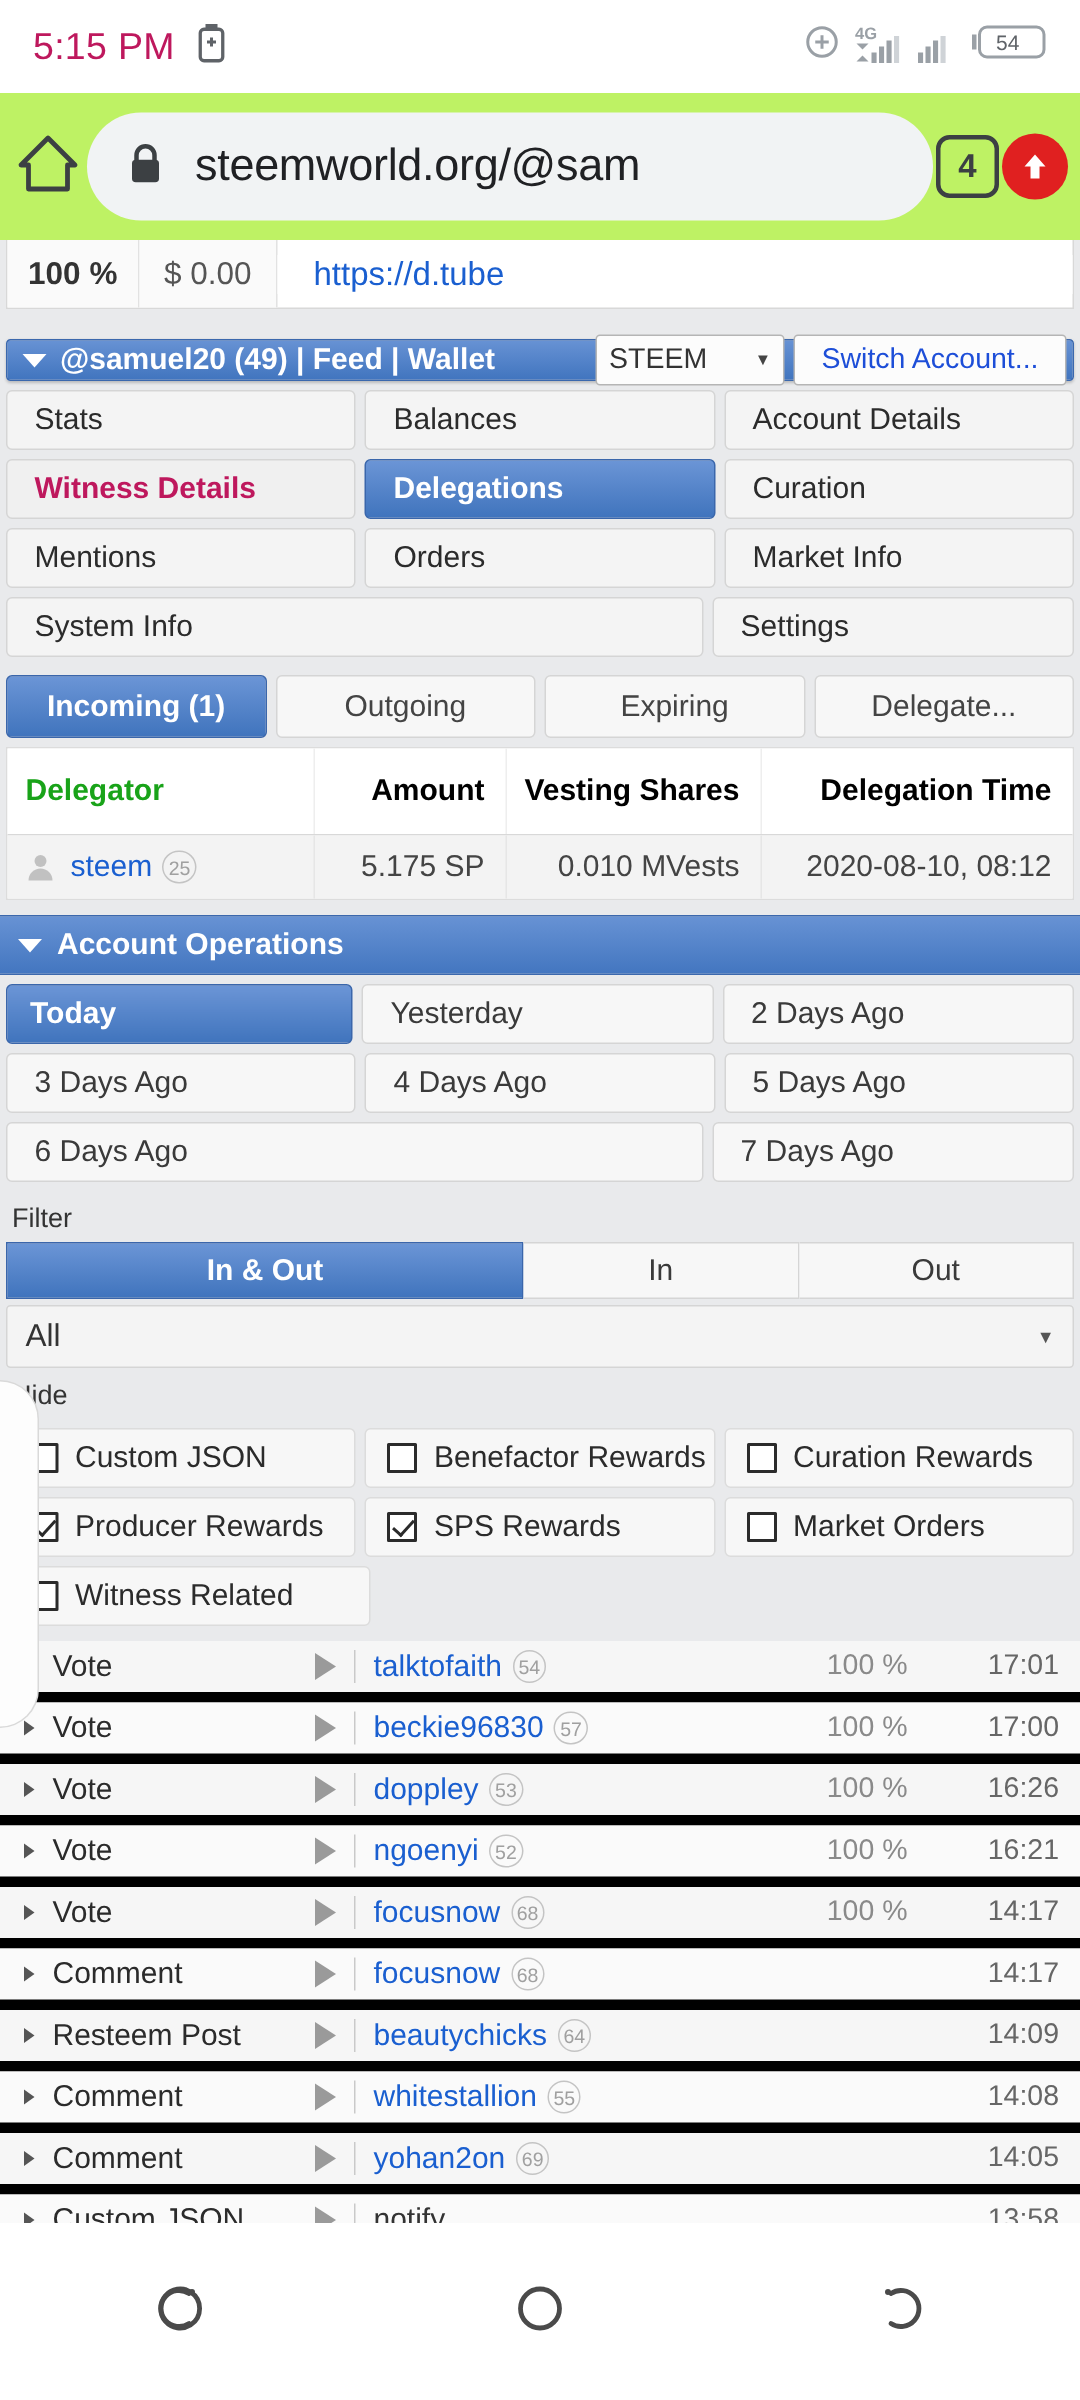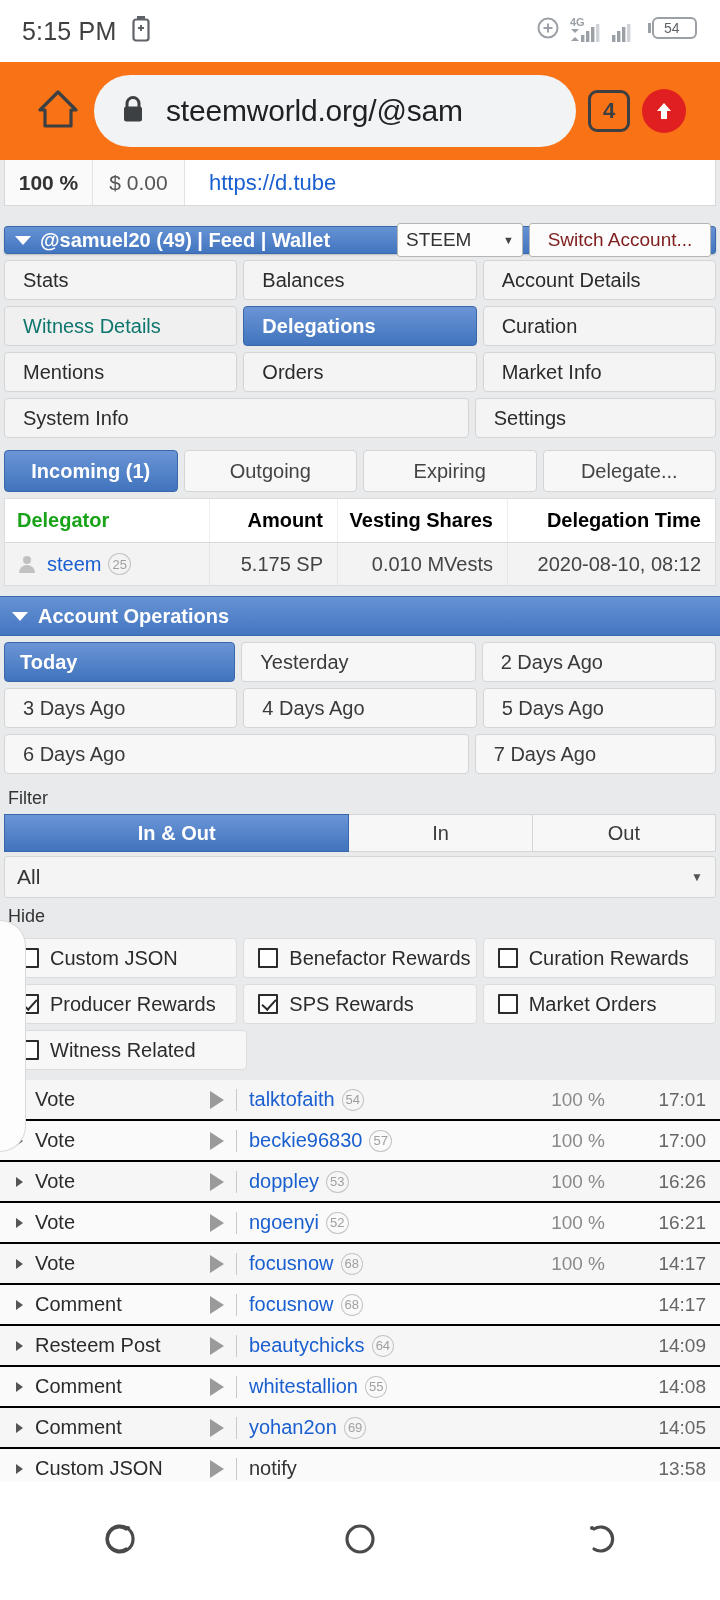--- a/index.html
+++ b/index.html
@@ -11,29 +11,29 @@
   }
   .phone { position: relative; width: 720px; height: 1600px; background: #fff; }
 
   
   .statusbar {
     height: 62px; width: 100%;
     display: flex; align-items: center; justify-content: space-between;
     padding: 0 22px; background: #fff;
   }
   .sb-left { display: flex; align-items: center; gap: 14px; }
-  .sb-time { font-size: 25px; color: #404040; letter-spacing: .2px; }
+  .sb-time { font-size: 25px; color: #be185d; letter-spacing: .2px; }
   .sb-right { display: flex; gap: 9px; }
   .ico { display: block; }
 
   
   .browserbar {
     height: 98px; width: 100%;
     display: flex; align-items: center;
-    padding: 0 34px; gap: 12px; background: #f97316;
+    padding: 0 8px; gap: 2px; background: #bef264;
   }
   .omnibox {
     flex: 1; height: 72px; background: #f1f3f4; border-radius: 36px;
     display: flex; align-items: center; padding: 0 26px; gap: 20px;
     overflow: hidden;
   }
   .omnibox-url {
     font-size: 30px; color: #202124; white-space: nowrap;
     letter-spacing: -.2px;
   }
@@ -90,55 +90,55 @@
     width: 126px; height: 34px; background: #fcfcfc;
     border: 1px solid #b5b5b5; border-radius: 3px;
     display: flex; align-items: center; padding: 0 8px;
     font-size: 19px; color: #333; margin-right: 6px;
   }
   .acct-select .sel-arrow { margin-left: auto; font-size: 11px; color: #444; }
   .acct-switch {
     width: 182px; height: 34px; background: #fcfcfc;
     border: 1px solid #b5b5b5; border-radius: 3px;
     display: flex; align-items: center; justify-content: center;
-    font-size: 19px; color: #7f1d1d;
+    font-size: 19px; color: #1d4ed8;
   }
 
   
   .navgrid { margin: 6px 4px 0 4px; }
   .navrow { display: flex; gap: 6px; margin-bottom: 6px; }
   .navbtn {
     flex: 1; height: 40px; background: #f4f4f4;
     border: 1px solid #d5d5d5; border-radius: 4px;
     display: flex; align-items: center; padding-left: 18px;
     font-size: 20px; color: #2b2b2b;
   }
   .navbtn.active {
     background: linear-gradient(to bottom, #6b95d6 0%, #4074bd 100%);
     border-color: #3a66ab; color: #fff; font-weight: bold;
   }
-  .navbtn.disabled { color: #0f766e; background: #f0f0f0; }
+  .navbtn.disabled { color: #be185d; background: #f0f0f0; font-weight: bold; }
   .navbtn.wide2 { flex: 2.01; }
 
   
   .subtabs { display: flex; gap: 6px; margin: 12px 4px 0 4px; }
   .subtab {
     flex: 1; height: 42px; background: #f7f7f7;
     border: 1px solid #d5d5d5; border-radius: 4px;
     display: flex; align-items: center; justify-content: center;
     font-size: 20px; color: #444;
   }
   .subtab.active {
     background: linear-gradient(to bottom, #6b95d6 0%, #4074bd 100%);
     border-color: #3a66ab; color: #fff; font-weight: bold;
   }
 
   
   .dtable { margin: 6px 4px 0 4px; background: #fff; border: 1px solid #dcdcdc; }
-  .dthead { display: flex; height: 44px; border-bottom: 1px solid #d8d8d8; background:#fff;}
+  .dthead { display: flex; height: 58px; border-bottom: 1px solid #d8d8d8; background:#fff;}
   .dthead .c { display: flex; align-items: center; font-size: 20px; font-weight: bold;
                border-right: 1px solid #eee; height: 100%; }
   .dthead .c:last-child { border-right: none; }
   .dtrow { display: flex; height: 42px; background: #f3f3f3; }
   .dtrow .c { display: flex; align-items: center; font-size: 20px; color: #444;
               border-right: 1px solid #e6e6e6; height: 100%; }
   .dtrow .c:last-child { border-right: none; }
   .col-delegator { width: 205px; padding-left: 12px; }
   .col-amount { width: 128px; justify-content: flex-end; padding-right: 14px; }
   .col-vest { width: 170px; justify-content: flex-end; padding-right: 14px; }
@@ -218,21 +218,21 @@
   .cbox.checked::after {
     content: ""; position: absolute; left: 5px; top: 0px;
     width: 6px; height: 12px; border: solid #2b2b2b;
     border-width: 0 2px 2px 0; transform: rotate(42deg);
   }
 
   
   .oplist { margin-top: 10px; background: #fbfbfb; }
   .oprow {
     height: 41px; display: flex; align-items: center;
-    border-bottom: 2px solid #000000; background: #f6f6f6;
+    border-bottom: 7px solid #000000; background: #f6f6f6;
   }
   .oprow:nth-child(even) { background: #fafafa; }
   .op-caret {
     width: 0; height: 0; border-top: 5px solid transparent;
     border-bottom: 5px solid transparent; border-left: 7px solid #555;
     margin-left: 16px; margin-right: 12px; flex: 0 0 auto;
   }
   .op-type { font-size: 20px; color: #2b2b2b; width: 175px; }
   .op-dir {
     width: 0; height: 0; flex: 0 0 auto;

